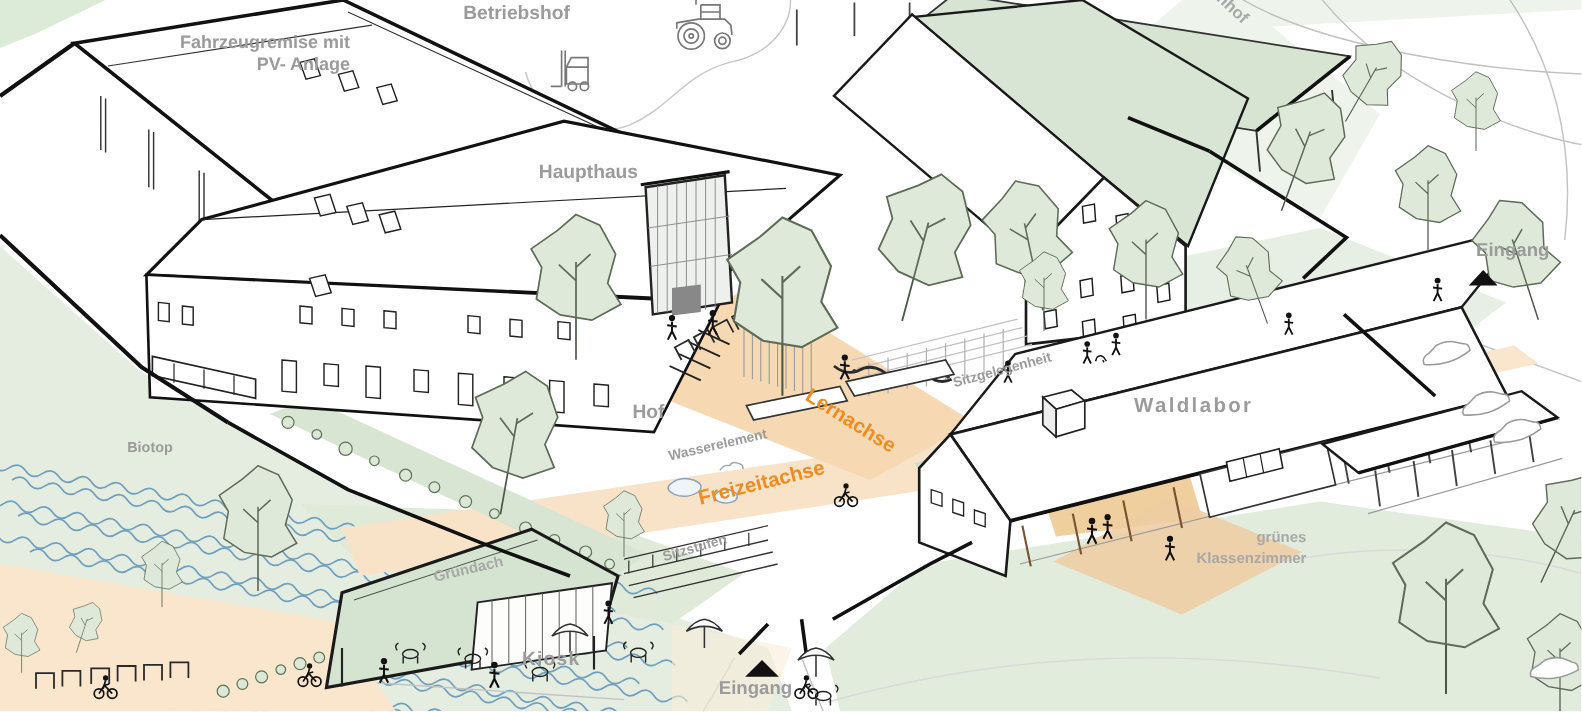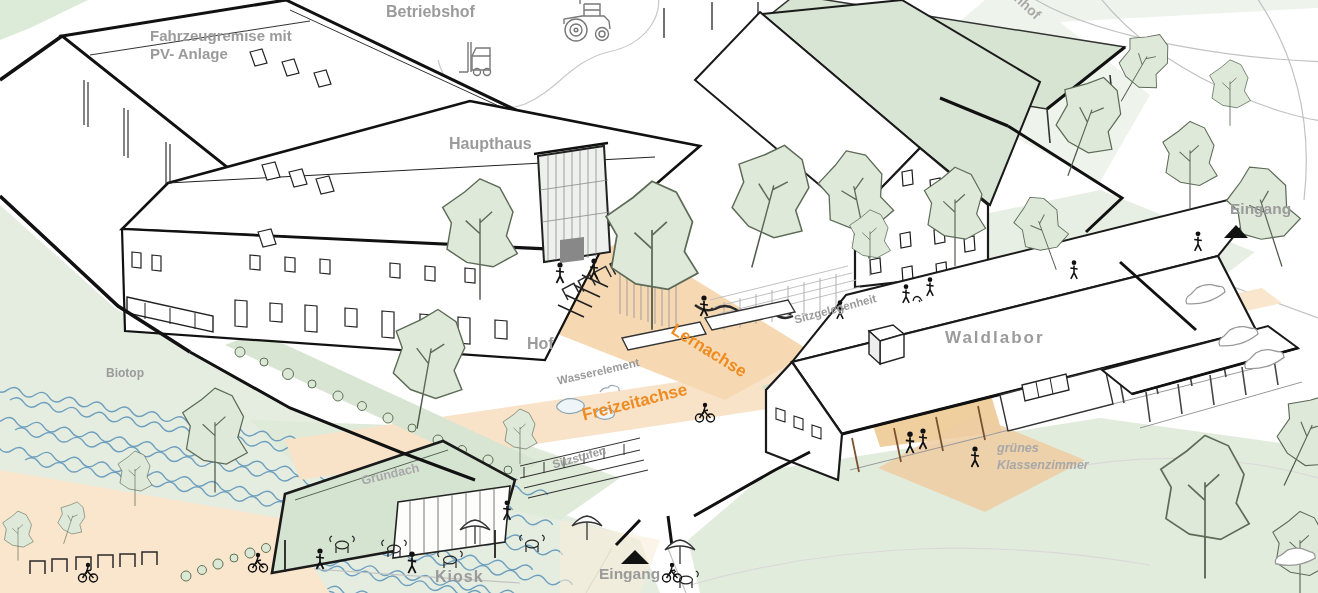--- a/index.html
+++ b/index.html
@@ -3,21 +3,21 @@
 <meta charset="utf-8">
 <style>
   html,body{margin:0;padding:0;background:#fff;}
   #stage{position:relative;width:1318px;height:593px;overflow:hidden;background:#fff;
          font-family:"Liberation Sans",sans-serif;}
   #stage svg{position:absolute;left:0;top:0;}
   .lbl{position:absolute;font-weight:bold;color:#9b9b9b;white-space:nowrap;
        transform-origin:left top;line-height:1.2;}
   .lbl.orange{color:#ef8b1f;}
   .lbl.light{color:#a8a8a8;}
-  .pre{white-space:pre-line;}
+  .pre{white-space:pre-line;text-align:right;}
 </style>
 </head>
 <body>
 
 <div id="stage">
 <svg width="1318" height="593" viewBox="0 0 1318 593">
   <defs>
     <symbol id="psn" overflow="visible">
       <g fill="none" stroke="#111" stroke-width="1.7">
         <circle cx="0" cy="-17" r="2.6" fill="#111" stroke="none"></circle>
@@ -400,17 +400,17 @@
 <div class="lbl" style="left:527px;top:334px;font-size:16px;">Hof</div>
 <div class="lbl" style="left:106px;top:366px;font-size:12px;">Biotop</div>
 <div class="lbl orange" style="left:678px;top:320px;font-size:17px;transform:rotate(32deg);">Lernachse</div>
 <div class="lbl" style="left:793px;top:314px;font-size:11.5px;transform:rotate(-15deg);">Sitzgelegenheit</div>
 <div class="lbl" style="left:945px;top:328px;font-size:17px;letter-spacing:2px;text-align:center;">Waldlabor</div>
 <div class="lbl" style="left:1230px;top:200px;font-size:15.5px;">Eingang</div>
 <div class="lbl" style="left:556px;top:375px;font-size:11.5px;transform:rotate(-13deg);">Wasserelement</div>
 <div class="lbl orange" style="left:580px;top:406px;font-size:17px;transform:rotate(-14deg);">Freizeitachse</div>
 <div class="lbl" style="left:551px;top:459px;font-size:11.5px;transform:rotate(-16deg);">Sitzstufen</div>
 <div class="lbl light" style="left:360px;top:474px;font-size:12.5px;transform:rotate(-13deg);">Gründach</div>
-<div class="lbl" style="left:435px;top:567px;font-size:16px;letter-spacing:1px;">Kiosk</div>
+<div class="lbl" style="left:435px;top:540px;font-size:16px;letter-spacing:1px;">Kiosk</div>
 <div class="lbl" style="left:599px;top:565px;font-size:15.5px;">Eingang</div>
-<div class="lbl light pre" style="left:997px;top:440px;font-size:12.5px;line-height:1.35;font-style:italic;">grünes
+<div class="lbl light pre" style="left:997px;top:440px;font-size:12.5px;line-height:1.35;">grünes
 Klassenzimmer</div>
 </div>
 
 </body></html>

